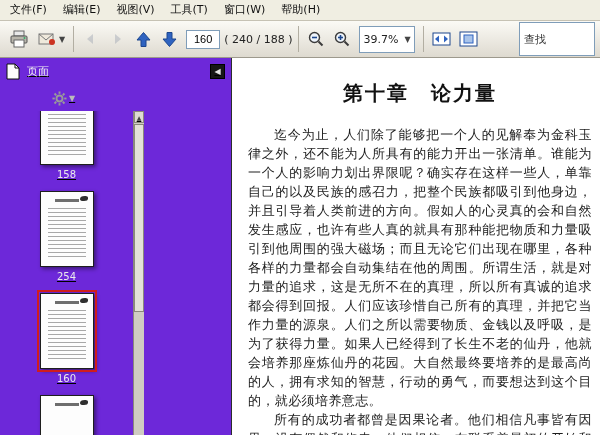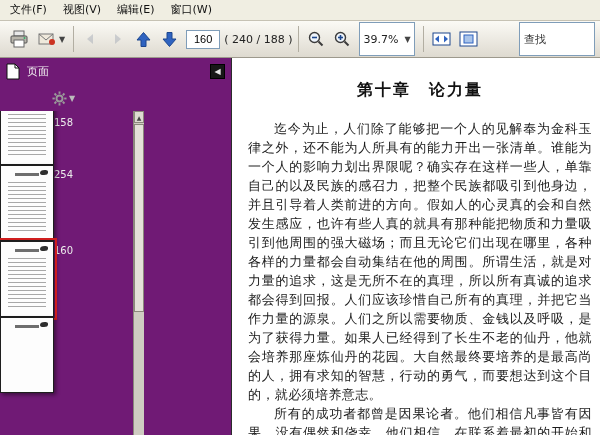--- a/index.html
+++ b/index.html
@@ -18,77 +18,79 @@
     padding:0 5px; font-size:11px; color:#222; }
   .tbtn { height:28px; min-width:26px; display:flex; align-items:center; justify-content:center;
     padding:0 3px; border:1px solid transparent; border-radius:2px; }
   .sep { width:1px; height:26px; background:#b2ae a2; background:#b2aea2; margin:0 4px; }
   .drop { font-size:8px; color:#444; margin-left:2px; }
   .disabled { opacity:.35; }
   .page-input { width:34px; height:19px; border:1px solid #7f9db9; font-size:11px;
     text-align:center; margin:0 4px; background:#fff; }
   .page-count { white-space:nowrap; margin-right:2px; }
   .zoom-combo { display:flex; align-items:center; background:#fff; border:1px solid #7f9db9;
-    height:34px; padding:0 3px; margin:0 4px; }
+    height:27px; padding:0 3px; margin:0 4px; }
   .zoom-combo .drop { margin-left:6px; }
   .find-box { margin-left:auto; display:flex; align-items:center; }
   .find-input { width:76px; height:19px; border:1px solid #7f9db9; font-size:11px;
     padding:16px 4px; background:#fff; color:#222; }
   .find-input::placeholder { color:#333; opacity:1; }
 
   
   .content { display:flex; height:377px; }
 
   
-  .sidebar { width:232px; background:#701a75; display:flex; flex-direction:column;
-    border-right:1px solid #2c2c2c; }
+  .sidebar { width:232px; background:#6d28d9; display:flex; flex-direction:column;
+    border-right:1px solid #2c2c2c;text-decoration:underline; }
   .sb-header { height:27px; display:flex; align-items:center; padding:0 6px; color:#f2f2f2;
     font-size:11px; }
   .sb-header .label { margin-left:7px; }
   .collapse-btn { margin-left:auto; width:15px; height:15px; background:#171717;
     color:#e6e6e6; font-size:8px; display:flex; align-items:center; justify-content:center;
     border:1px solid #000; }
   .sb-options { height:26px; display:flex; align-items:center; padding-left:48px; }
   .sb-body { flex:1; display:flex; overflow:hidden; }
   .thumb-viewport { width:133px; overflow:hidden; padding-top:2px; }
-  .thumb-unit { display:flex; flex-direction:row; }
+  .thumb-unit { display:flex; flex-direction:column; align-items:center; }
   .thumb { width:54px; height:76px; background:#fdfdfd; border:1px solid #1e1e1e;
     box-shadow:2px 2px 4px rgba(0,0,0,.45); position:relative; }
   .thumb .blot { position:absolute; top:4px; right:5px; width:8px; height:5px;
     background:#2e2e2e; border-radius:60% 30% 50% 40%; }
   .thumb .tl { position:absolute; left:7px; right:7px; top:16px; bottom:6px;
     background:repeating-linear-gradient(to bottom,#a8a8a8 0 1px,transparent 1px 4px); }
   .thumb .head { position:absolute; top:7px; left:14px; right:14px; height:3px; background:#6e6e6e; }
   .thumb.cut { margin-top:-24px; }
   .thumb.current { outline:2px solid #cf1d1d; outline-offset:1px; }
   .thumb-label { color:#ececec; font-size:10px; margin:4px 0 11px; }
   .sb-scrollbar { width:11px; background:#cfccc2; border-left:1px solid #8b887c;
     display:flex; flex-direction:column; }
   .sb-up { height:12px; background:#dedbd2; border:1px solid #8b887c; font-size:6px;
     color:#444; display:flex; align-items:center; justify-content:center; }
   .sb-thumbbar { height:58%; background:#e4e1d8; border:1px solid #8b887c; margin-top:1px; }
   .sb-rest { flex:1; }
 
   
   .doc { flex:1; background:#ffffff; padding:14px 8px 0 16px; overflow:hidden; }
-  .doc-title { text-align:center; font-size:16px; font-weight:bold; color:#111;
+  .doc-title { text-align:center; font-size:20px; font-weight:bold; color:#111;
     letter-spacing:2px; margin:8px 0 18px; }
   .doc p { font-size:13px; line-height:19px; color:#1c1c1c; text-align:justify;
     text-indent:2em; letter-spacing:.4px; }
 
   svg { display:block; }
 </style>
 </head>
 <body>
 
 <div class="menubar">
   <span class="menu-item">文件(F)</span>
+  <span class="menu-item">编辑(E)</span>
   <span class="menu-item">视图(V)</span>
-  <span class="menu-item">编辑(E)</span>
+  <span class="menu-item">工具(T)</span>
   <span class="menu-item">窗口(W)</span>
+  <span class="menu-item">帮助(H)</span>
 </div>
 
 <div class="toolbar">
 
   <div class="tbtn">
     <span>
       <svg width="20" height="18" viewBox="0 0 20 18">
         <rect x="5" y="1" width="10" height="5" fill="#e9e9e9" stroke="#666"></rect>
         <rect x="2" y="6" width="16" height="7" rx="1" fill="#b9b6ac" stroke="#555"></rect>
         <rect x="5" y="10" width="10" height="7" fill="#fff" stroke="#666"></rect>

